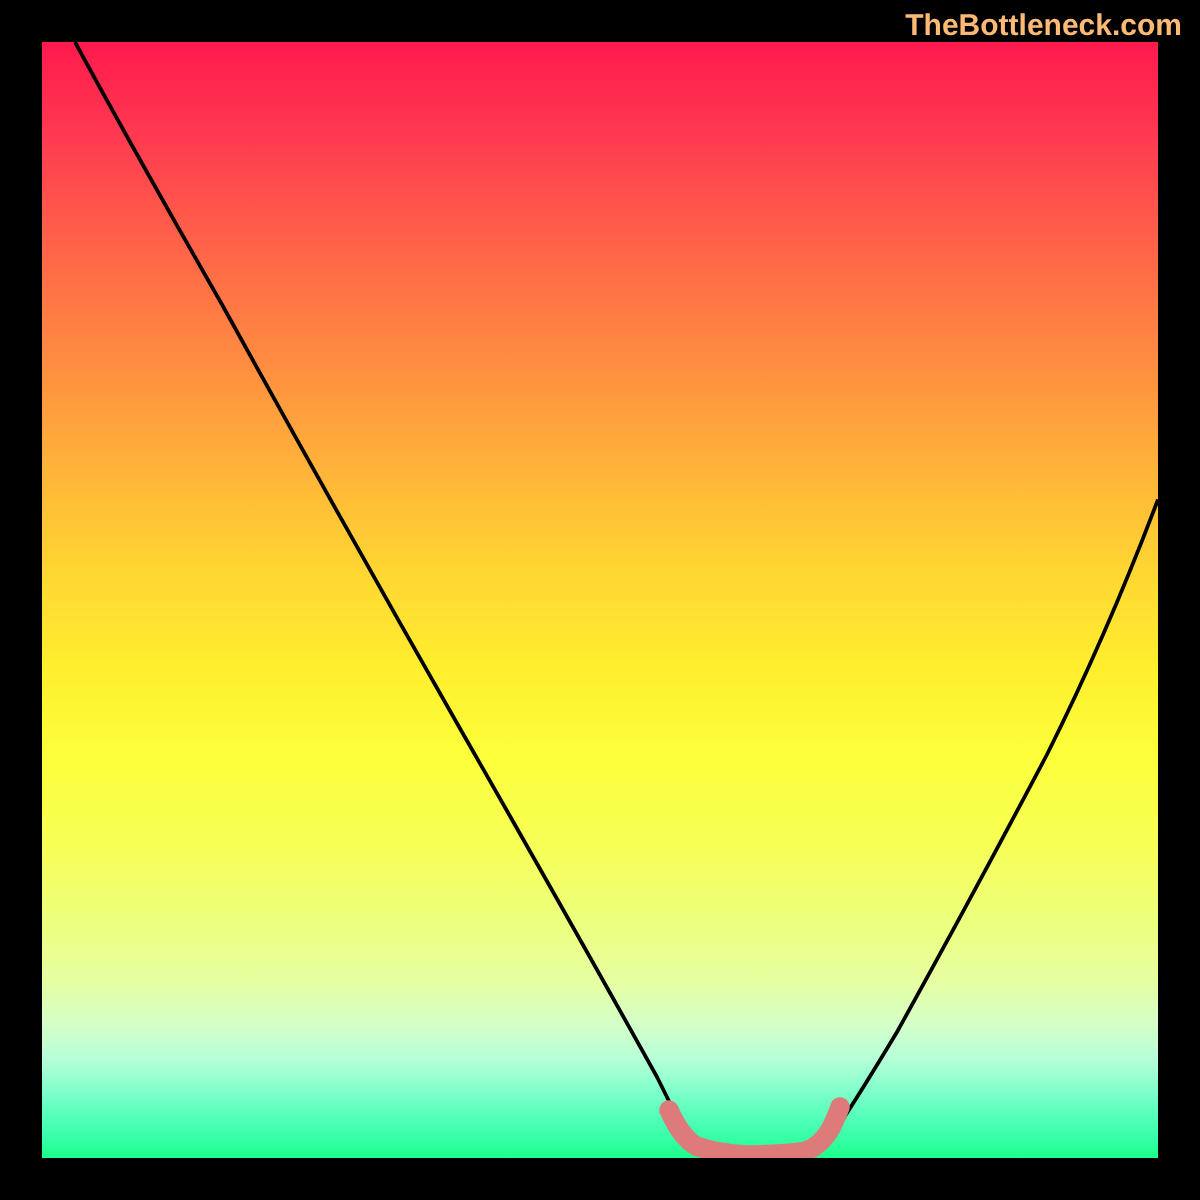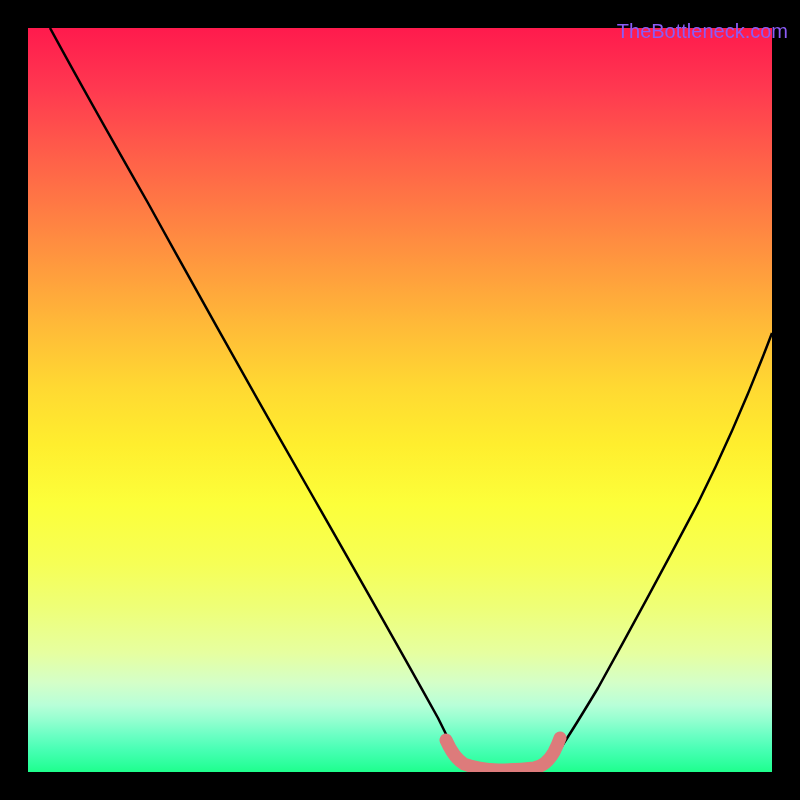--- a/index.html
+++ b/index.html
@@ -12,25 +12,25 @@
     font-family: Arial, sans-serif;
   }
   .chart-container {
     position: relative;
     width: 800px;
     height: 800px;
     background: #000;
   }
   .watermark {
     position: absolute;
-    top: 20px;
+    top: 6px;
     right: 12px;
-    color: #8b5cf6;
+    color: #fdba74;
     font-size: 20px;
-    font-weight: 400;
+    font-weight: 700;
     z-index: 10;
   }
   .plot-area {
     position: absolute;
     left: 28px;
     top: 28px;
     width: 744px;
     height: 744px;
   }
   .gradient-bg {

